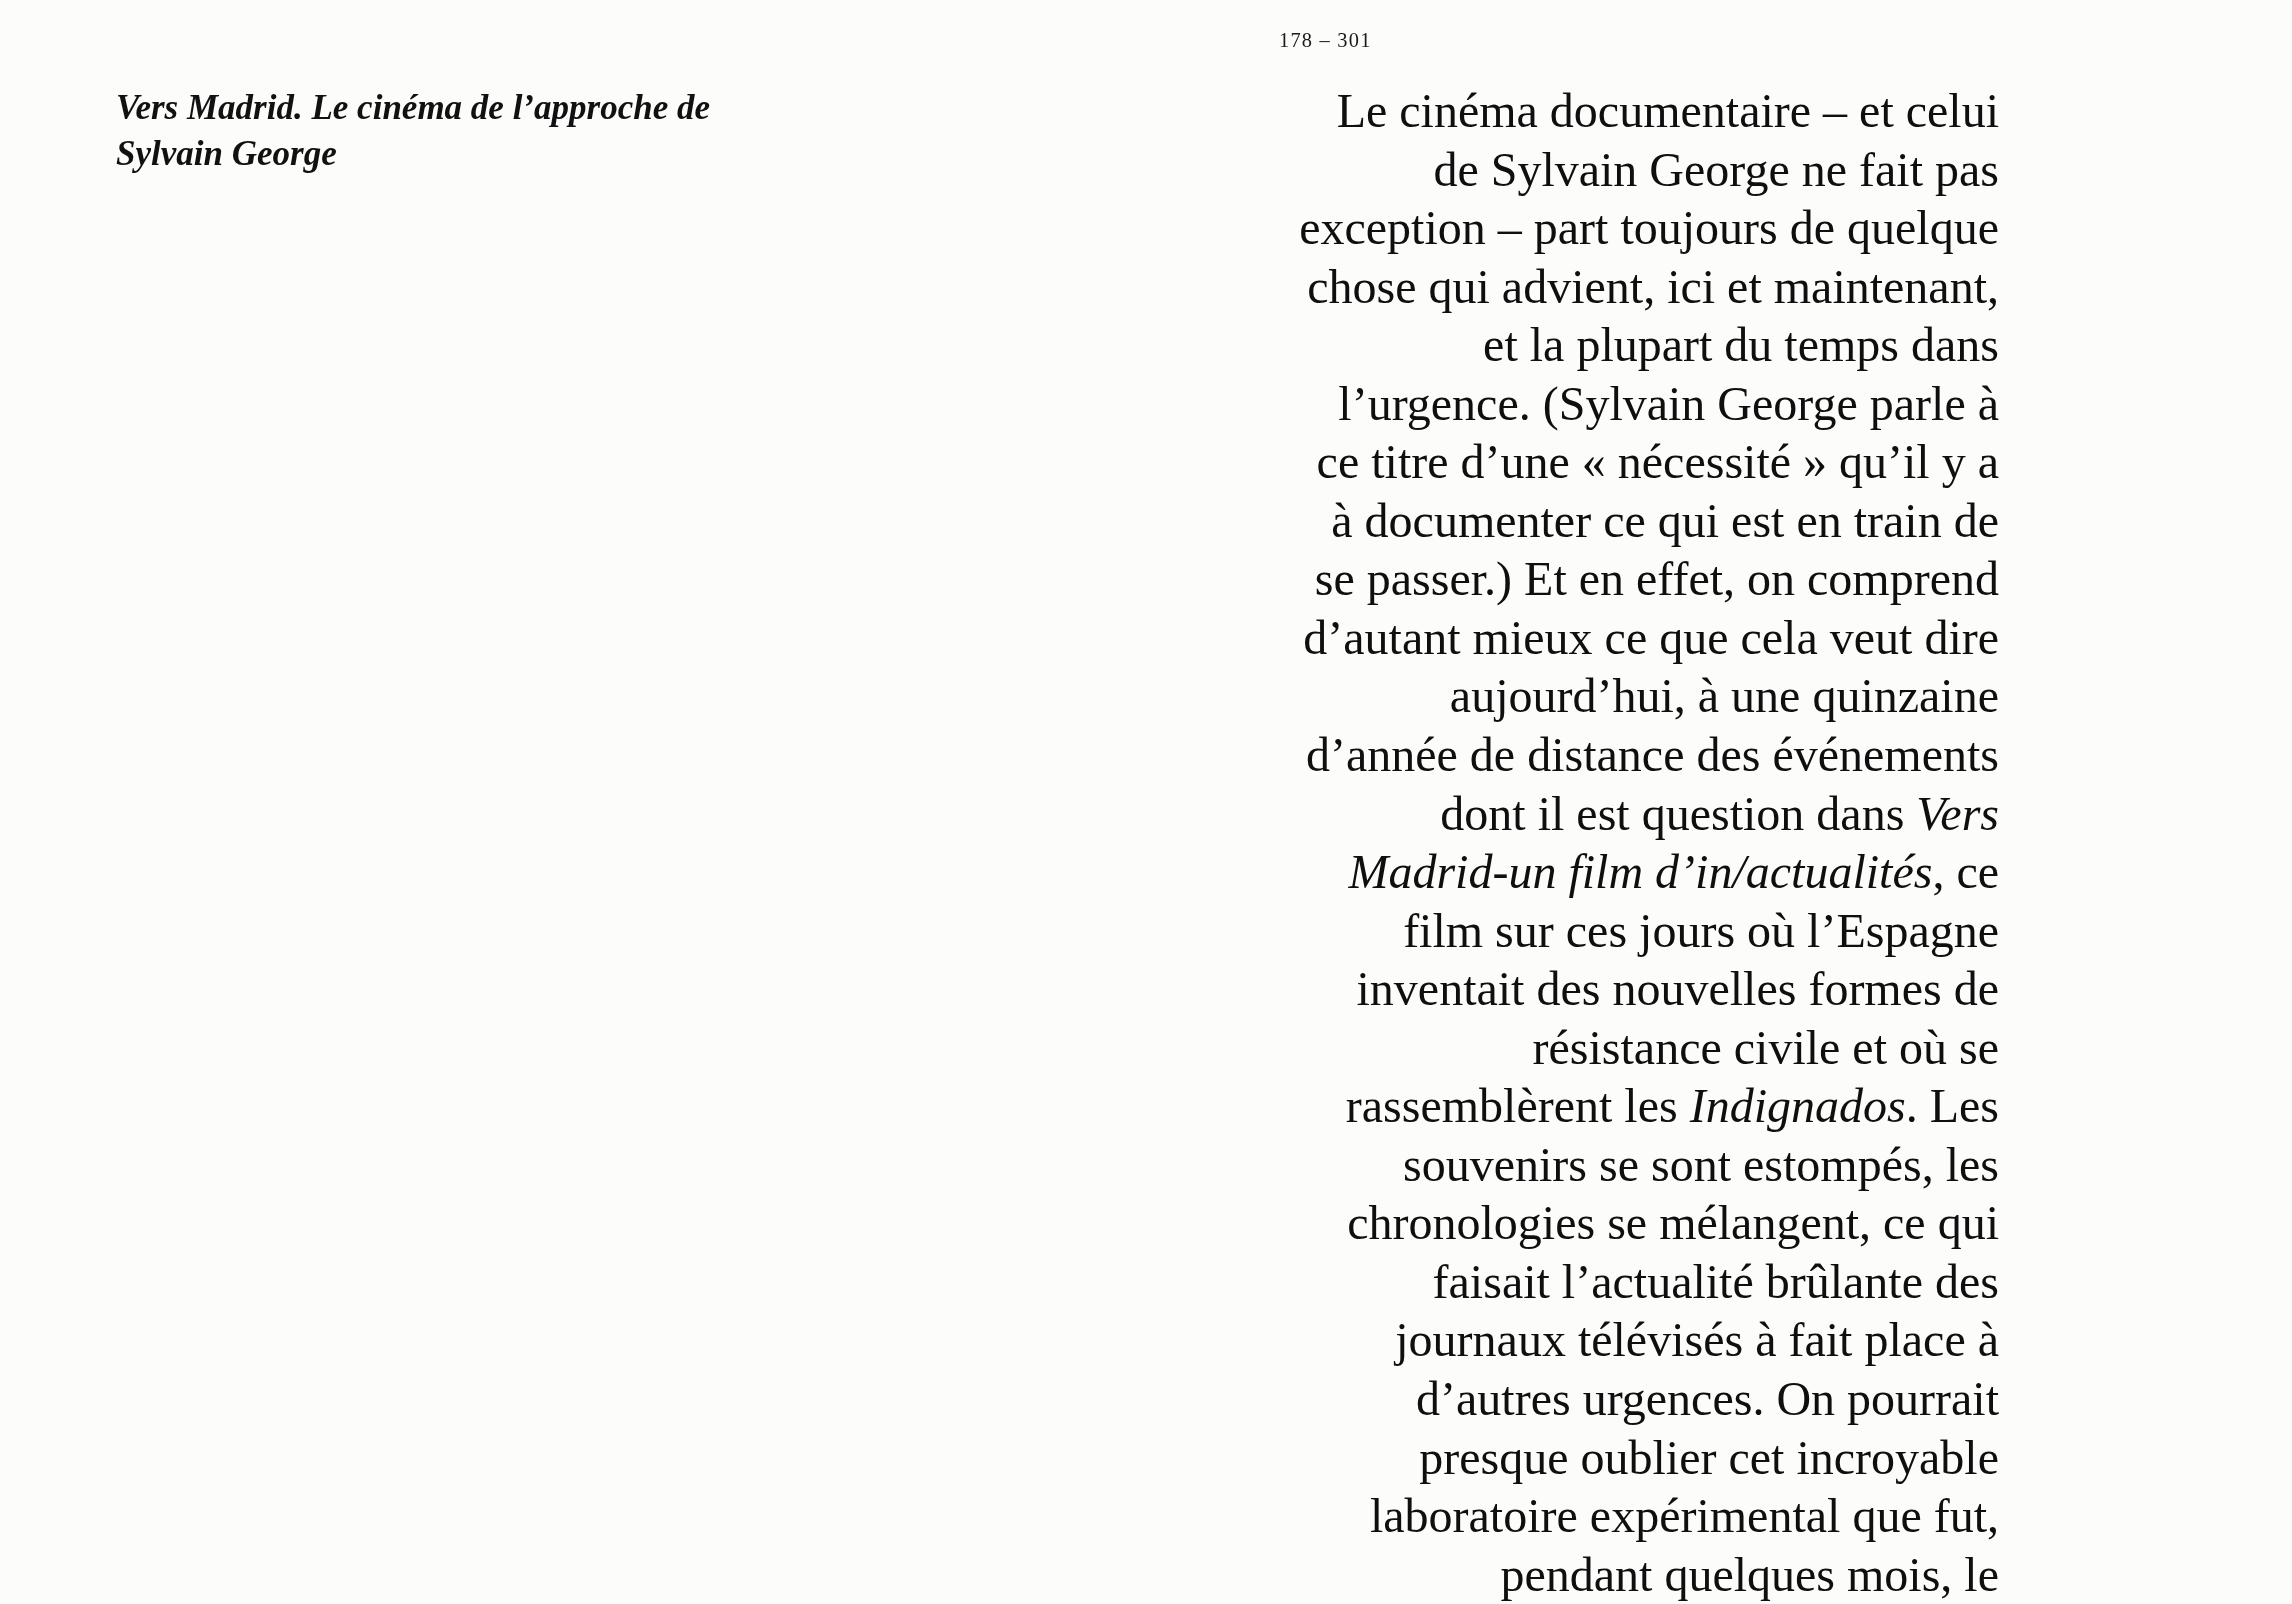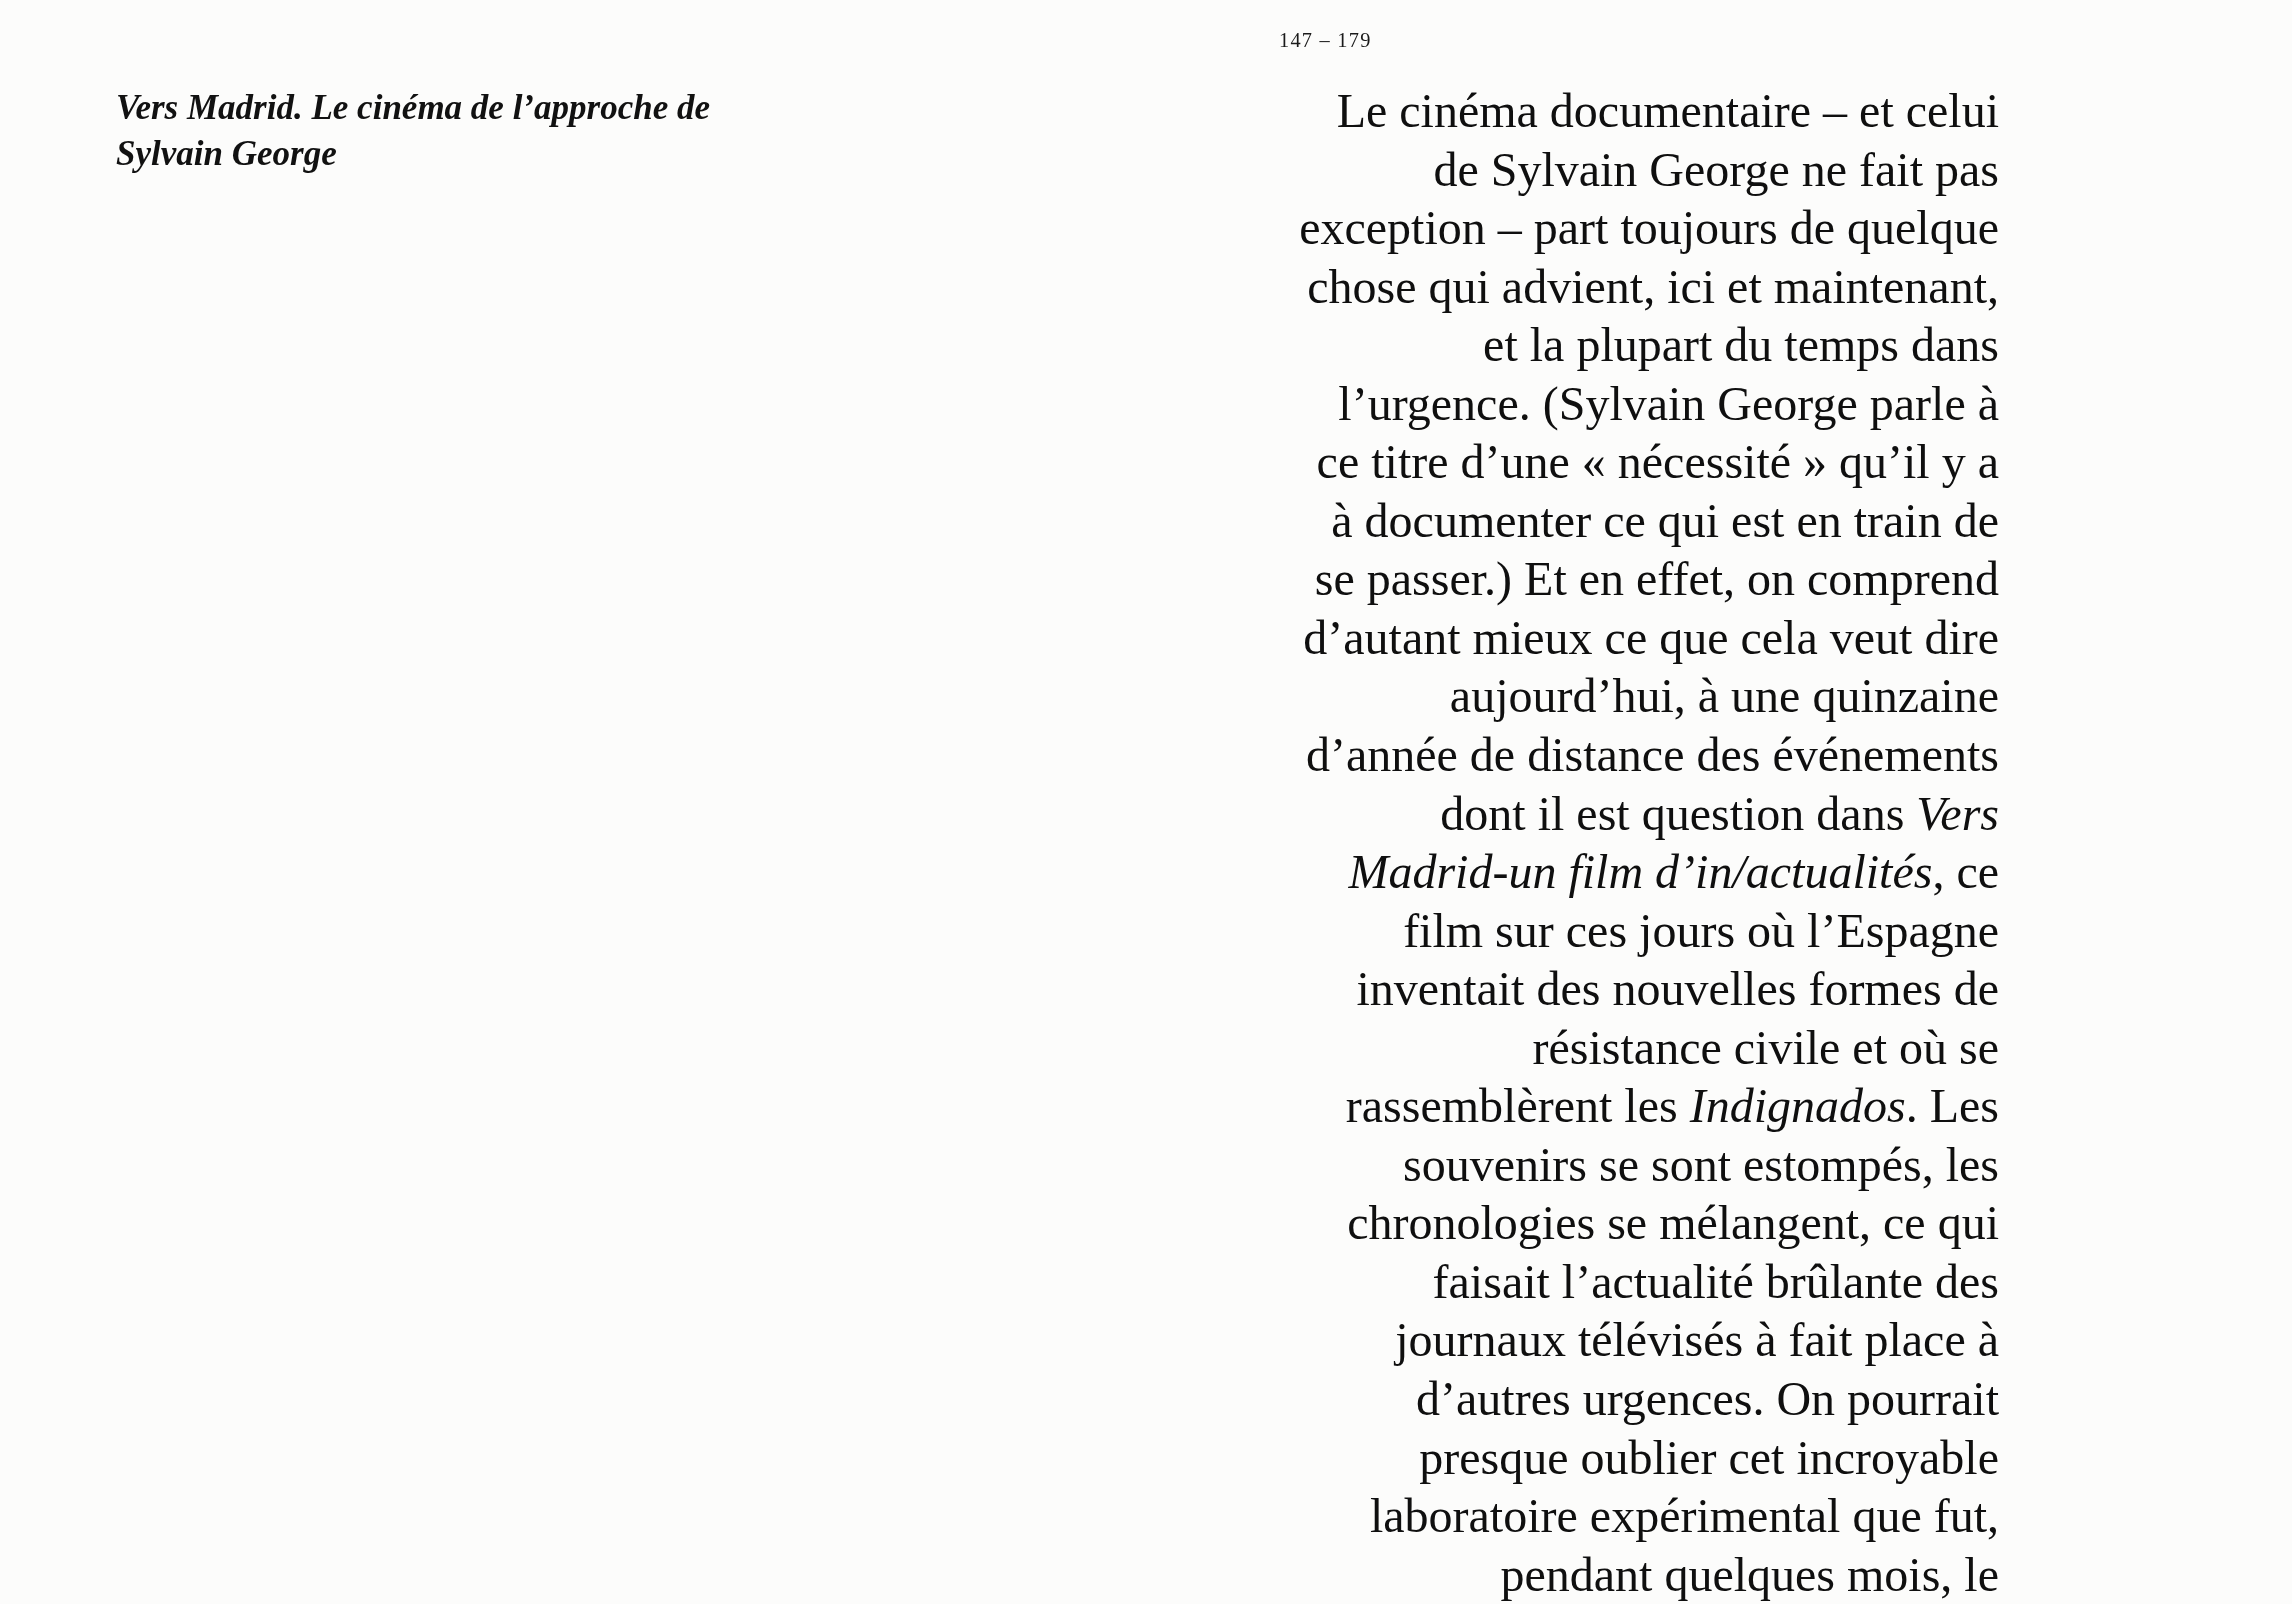--- a/index.html
+++ b/index.html
@@ -61,21 +61,21 @@
   }
   .body-text em {
     font-style: italic;
   }
 </style>
 </head>
 <body>
 
 <div class="page">
 
-  <div class="folio">147 – 179</div>
+  <div class="folio">178 – 301</div>
 
   <div class="left-col">
     <h1 class="article-title">Vers Madrid. Le cinéma de l’approche de Sylvain George</h1>
   </div>
 
   <div class="right-col">
     <p class="body-text"><span>Le cinéma documentaire – et celui de Sylvain George ne fait pas exception – part toujours de quelque chose qui advient, ici et maintenant, et la plupart du temps dans l’urgence. (Sylvain George parle à ce titre d’une « nécessité » qu’il y a à documenter ce qui est en train de se passer.) Et en effet, on comprend d’autant mieux ce que cela veut dire aujourd’hui, à une quinzaine d’année de distance des événements dont il est question dans </span><em>Vers Madrid-un film d’in/actualités</em><span>, ce film sur ces jours où l’Espagne inventait des nouvelles formes de résistance civile et où se rassemblèrent les </span><em>Indignados</em><span>. Les souvenirs se sont estompés, les chronologies se mélangent, ce qui faisait l’actualité brûlante des journaux télévisés à fait place à d’autres urgences. On pourrait presque oublier cet incroyable laboratoire expérimental que fut, pendant quelques mois, le mouvement 15-M (« quinze mai », </span><em>Quince Mayo</em><span>).</span></p>
   </div>
 
 </div>

